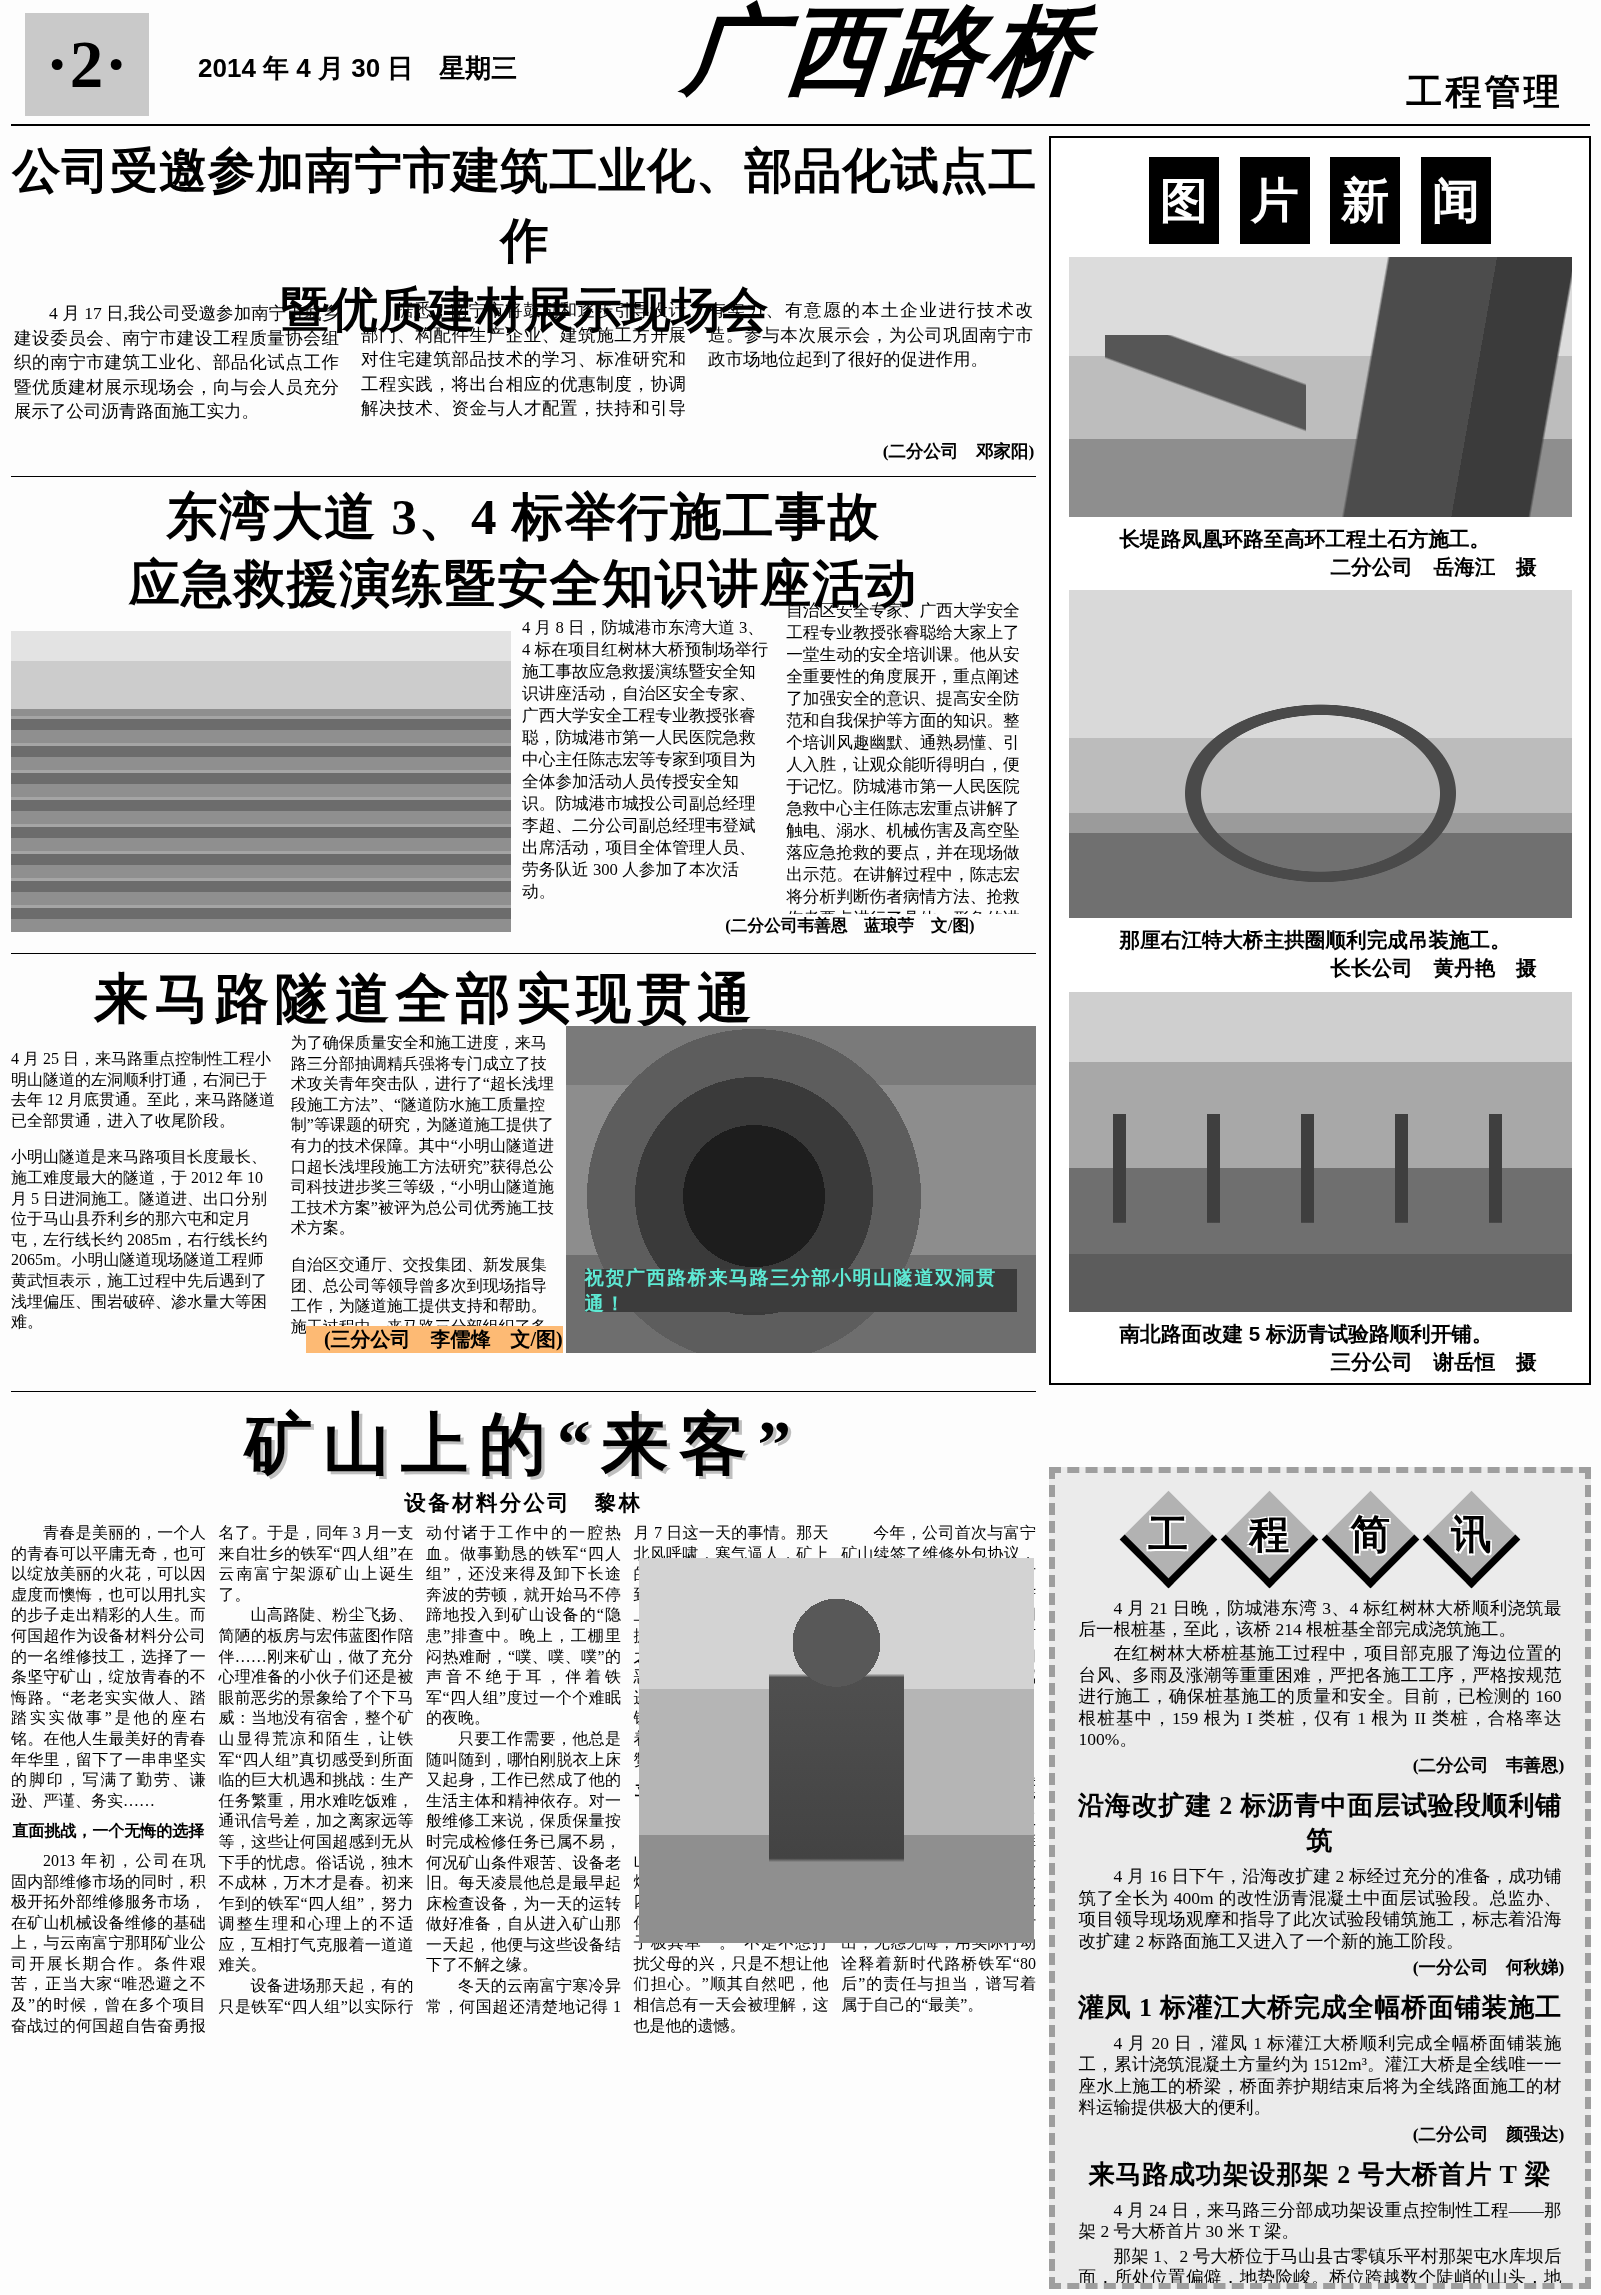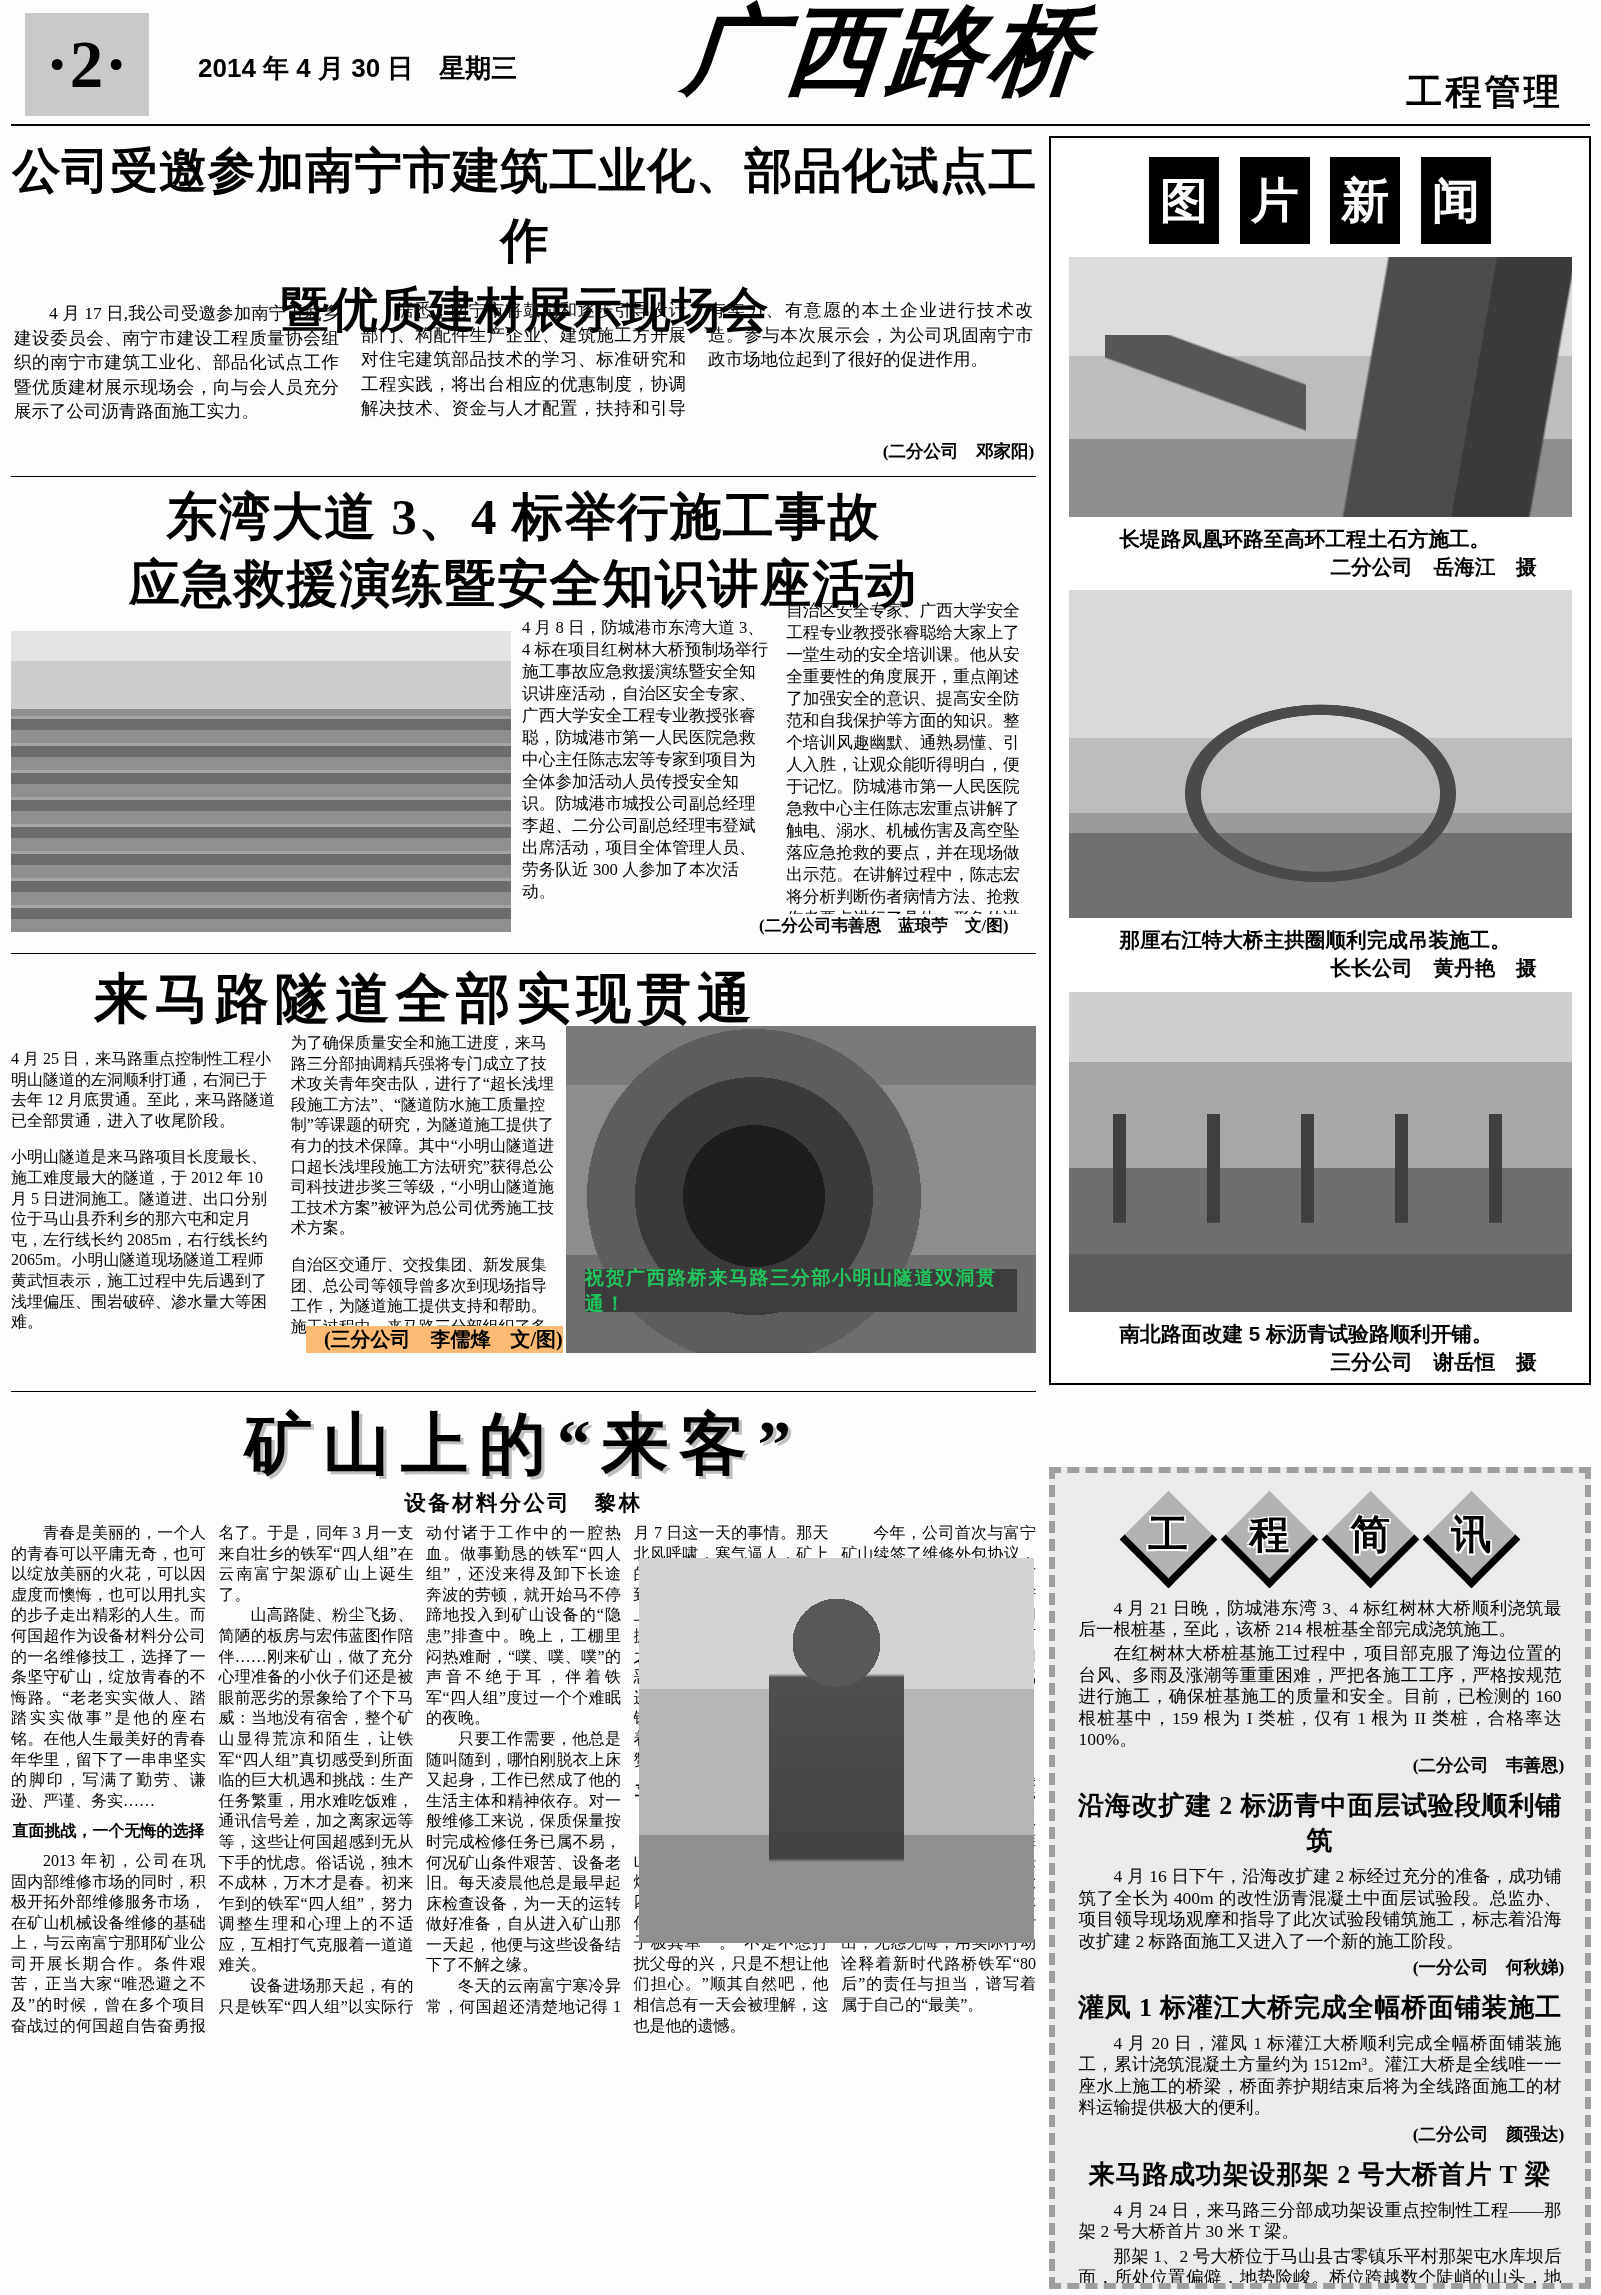--- a/index.html
+++ b/index.html
@@ -30,33 +30,33 @@
   
   .headlineB{left:11px;top:484px;width:1025px;text-align:center;font-weight:bold;
     font-size:51px;line-height:1.32;letter-spacing:1.6px;}
   .photoB{left:11px;top:631px;width:500px;height:301px;
     background:
       linear-gradient(#e3e3e3 0 10%, #cccccc 10% 26%, transparent 26%),
       repeating-linear-gradient(0deg,#8f8f8f 0 12.7px,#6c6c6c 12.7px 24px,#a5a5a5 24px 27px),
       #9a9a9a;}
   .textB{left:522px;top:600px;width:514px;height:341px;column-count:2;column-gap:14.3px;
     font-size:16.7px;line-height:22px;overflow:hidden;}
-  .bylineB{left:719px;top:914px;width:317px;text-align:center;font-weight:bold;font-size:16.7px;background:#fdfdfd;padding-left:6.3px;}
+  .bylineB{left:719px;top:914px;width:317px;text-align:left;font-weight:bold;font-size:16.7px;background:#fdfdfd;padding-left:6.3px;}
   
   .headlineC{left:11px;top:963px;width:830px;text-align:center;font-weight:bold;
     font-size:54px;letter-spacing:6.3px;}
   .textC{left:11px;top:1033px;width:547px;height:317px;column-count:2;column-gap:12.7px;
     font-size:16px;line-height:20.6px;overflow:hidden;}
   .bylineC{left:306px;top:1326px;width:252px;text-align:right;font-weight:bold;font-size:20px;background:#fdba74;padding-left:4.8px;}
   .photoC{left:566px;top:1026px;width:470px;height:327px;
     background:
       radial-gradient(circle at 40% 52%, #1d1d1d 0 71px, #3a3a3a 71px 119px, #5d5d5d 119px 167px, transparent 167px),
       linear-gradient(#7a7a7a 0 18%, #8d8d8d 18% 70%, #6e6e6e 70%);}
   .photoC .banner{position:absolute;left:4%;right:4%;bottom:41px;height:43px;background:#3c3c3c;
-    color:#22c55e;display:flex;align-items:center;justify-content:center;
+    color:#5eead4;display:flex;align-items:center;justify-content:center;
     font-family:"Liberation Sans",sans-serif;font-weight:bold;font-size:19px;letter-spacing:1.6px;}
   
   .headlineD{left:11px;top:1399px;width:1025px;text-align:center;font-weight:900;
     font-size:67px;letter-spacing:11px;text-shadow:3.2px 3.2px 0 #bfbfbf;}
   .bylineD{left:11px;top:1488px;width:1025px;text-align:center;
     font-family:"Liberation Sans",sans-serif;font-weight:bold;font-size:21.4px;letter-spacing:2.4px;}
   .bodyD{left:11px;top:1523px;width:1025px;height:761px;column-count:5;column-gap:12.7px;
     font-size:16px;line-height:20.6px;overflow:hidden;}
   .bodyD p{margin:0;text-indent:2em;text-align:justify;}
   .bodyD h4{margin:9.5px 0;text-align:center;font-family:"Liberation Sans",sans-serif;

